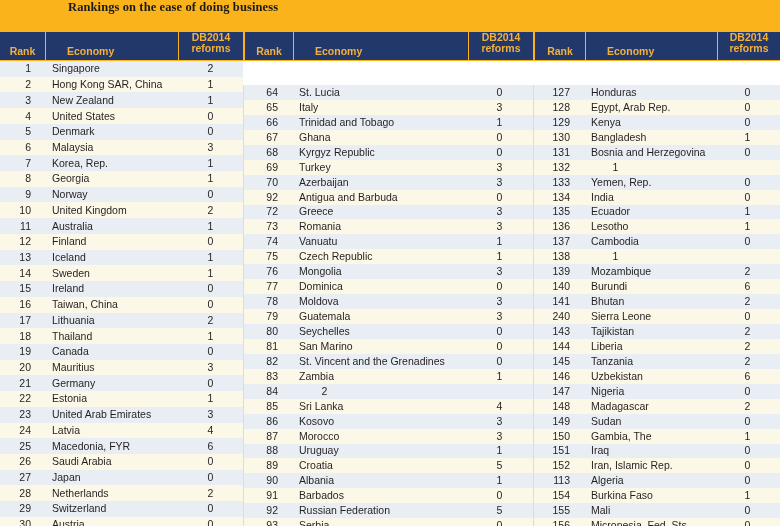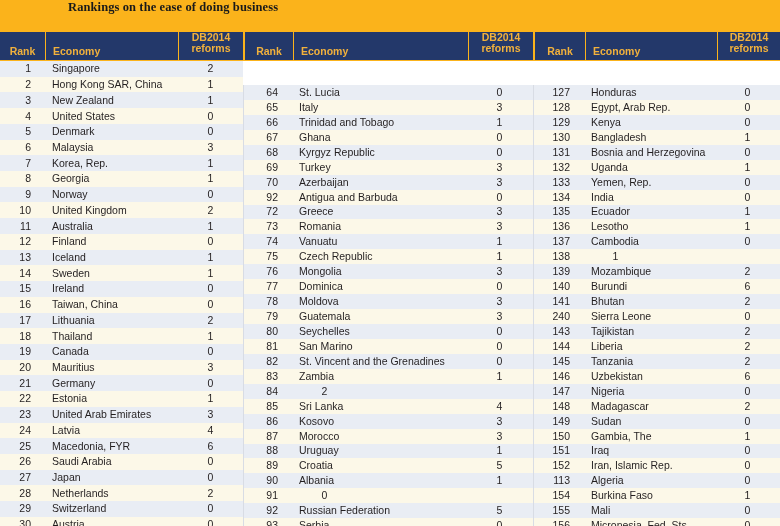--- a/index.html
+++ b/index.html
@@ -64,21 +64,21 @@
     display: flex;
     align-items: flex-end;
     color: #F2B13C;
     font-size: 10.5px;
     font-weight: bold;
     padding-bottom: 3px;
     line-height: 11px;
     white-space: nowrap;
   }
   .hcell.rank { justify-content: center; margin-top: 20px; }
-  .hcell.econ { padding-left: 7px; border-left: 1px solid #FBB31B; }
+  .hcell.econ { padding-left: 21px; border-left: 1px solid #FBB31B; }
   .hcell.ref {
     border-left: 1px solid #FBB31B;
     justify-content: center;
     text-align: center;
     align-items: flex-start;
     padding-bottom: 2px;
   }
   .hcell.ref span { display: block; line-height: 11px; }
 
   
@@ -457,20 +457,21 @@
           <div class="dcell econ c-econ">Croatia</div>
           <div class="dcell ref c-ref">5</div>
         </div>
         <div class="drow odd">
           <div class="dcell rank c-rank">90</div>
           <div class="dcell econ c-econ">Albania</div>
           <div class="dcell ref c-ref">1</div>
         </div>
         <div class="drow even">
           <div class="dcell rank c-rank">91</div>
+          <div class="dcell econ c-econ">Barbados</div>
           <div class="dcell ref c-ref">0</div>
         </div>
         <div class="drow odd">
           <div class="dcell rank c-rank">92</div>
           <div class="dcell econ c-econ">Russian Federation</div>
           <div class="dcell ref c-ref">5</div>
         </div>
         <div class="drow even">
           <div class="dcell rank c-rank">93</div>
           <div class="dcell econ c-econ">Serbia</div>
@@ -499,21 +500,20 @@
           <div class="dcell econ c-econ">Bangladesh</div>
           <div class="dcell ref c-ref">1</div>
         </div>
         <div class="drow odd">
           <div class="dcell rank c-rank">131</div>
           <div class="dcell econ c-econ">Bosnia and Herzegovina</div>
           <div class="dcell ref c-ref">0</div>
         </div>
         <div class="drow even">
           <div class="dcell rank c-rank">132</div>
-          <div class="dcell econ c-econ">Uganda</div>
           <div class="dcell ref c-ref">1</div>
         </div>
         <div class="drow odd">
           <div class="dcell rank c-rank">133</div>
           <div class="dcell econ c-econ">Yemen, Rep.</div>
           <div class="dcell ref c-ref">0</div>
         </div>
         <div class="drow even">
           <div class="dcell rank c-rank">134</div>
           <div class="dcell econ c-econ">India</div>

